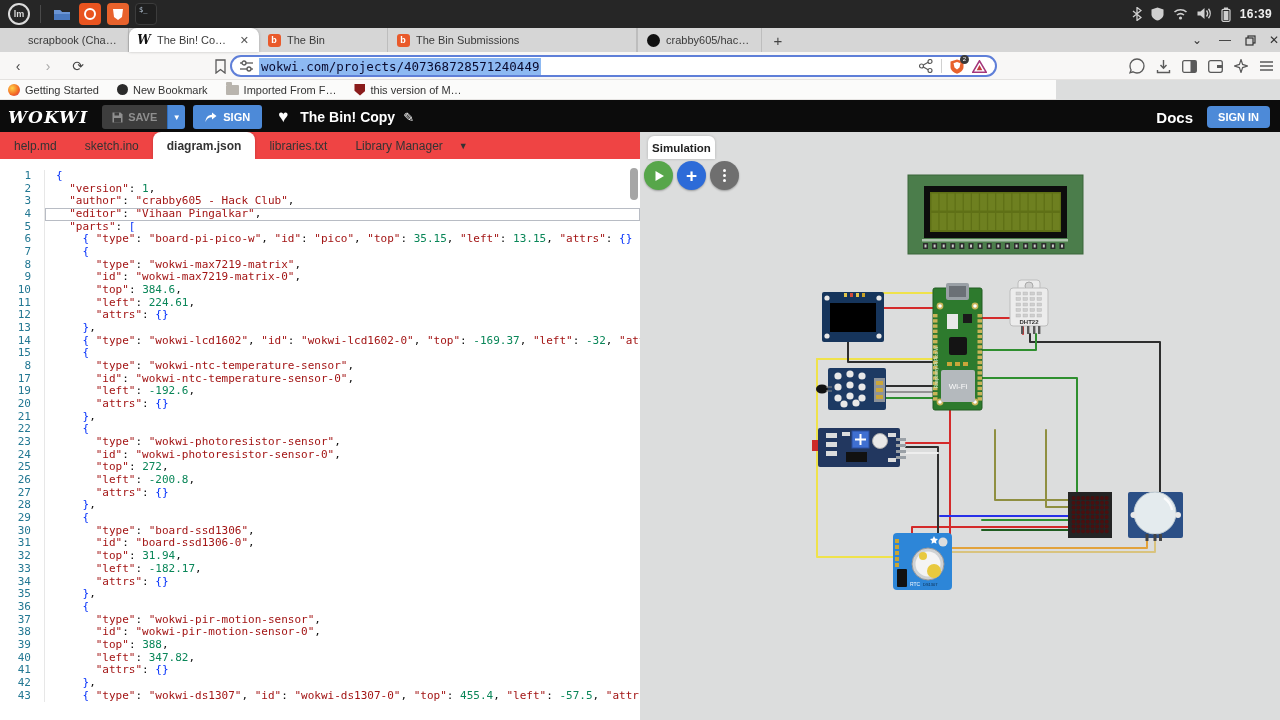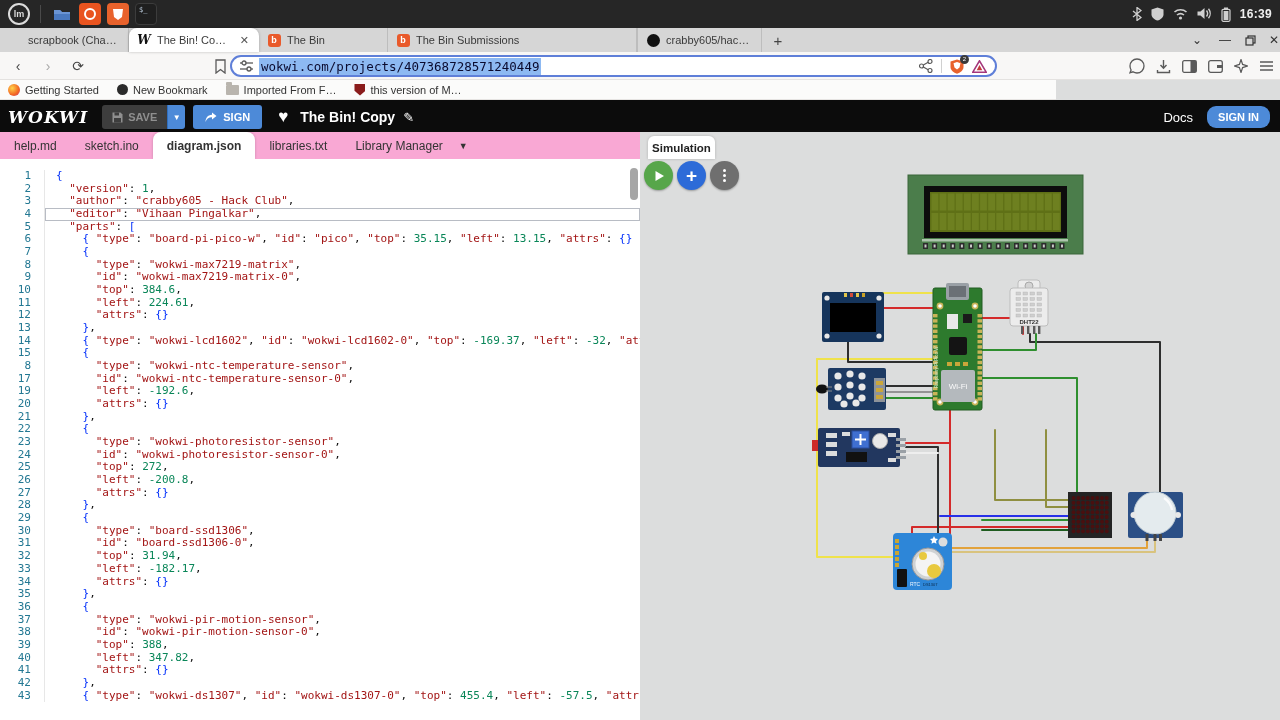--- a/index.html
+++ b/index.html
@@ -56,25 +56,25 @@
   
   .wokwi-hdr { position:absolute; left:0; top:100px; width:1280px; height:34px; background:#0c0c0c; display:flex; align-items:center; }
   .wokwi-logo { font-family:"DejaVu Serif", serif; font-style:italic; font-weight:bold; font-size:17px; color:#fff; margin:0 14px 0 8px; letter-spacing:1px; }
   .save-btn { height:24px; background:#3d3d3d; border-radius:3px 0 0 3px; display:flex; align-items:center; gap:5px; padding:0 10px; color:#8f8f8f; font-size:11px; font-weight:bold; }
   .save-caret { height:24px; width:18px; background:#4d8ad8; border-radius:0 3px 3px 0; margin-right:8px; display:flex; align-items:center; justify-content:center; color:#fff; font-size:8px; border-left:1px solid #2f6fc0; }
   .share-btn { height:24px; background:#4d8ad8; border-radius:3px; display:flex; align-items:center; gap:6px; padding:0 12px; color:#fff; font-size:11px; font-weight:bold; }
   .heart { color:#fff; font-size:17px; margin:0 12px 0 16px; }
   .proj-title { color:#fff; font-size:14px; font-weight:bold; }
   .pencil { color:#fff; font-size:13px; margin-left:8px; }
   .hdr-right { margin-left:auto; display:flex; align-items:center; gap:14px; margin-right:10px; }
-  .docs-link { color:#fff; font-size:13px; font-weight:normal; }
-  .signin-btn { background:#4d8ad8; color:#fff; font-size:11px; font-weight:bold; padding:5px 11px; border-radius:9px; }
+  .docs-link { color:#fff; font-size:15px; font-weight:bold; }
+  .signin-btn { background:#4d8ad8; color:#fff; font-size:11px; font-weight:bold; padding:5px 11px; border-radius:4px; }
 
   
-  .edit-tabs { position:absolute; left:0; top:132px; width:640px; height:27px; background:#f9a8d4; display:flex; align-items:center; font-size:12px; color:#333; }
+  .edit-tabs { position:absolute; left:0; top:132px; width:640px; height:27px; background:#ef4444; display:flex; align-items:center; font-size:12px; color:#333; }
   .etab { padding:0 14px; height:27px; display:flex; align-items:center; }
   .etab.active { background:#fff; border-radius:8px 8px 0 0; font-weight:bold; box-shadow:0 0 3px rgba(0,0,0,.2); }
   .etab-caret { font-size:9px; color:#333; margin-left:2px; }
   .editor { position:absolute; left:0; top:159px; width:640px; height:561px; background:#fff; overflow:hidden; padding-top:11px; font-family:"DejaVu Sans Mono", monospace; font-size:11px; }
   .code-line { display:flex; height:12.68px; line-height:12.68px; white-space:pre; }
   .code-line .ln { width:44px; text-align:right; padding-right:13px; color:#237893; flex:0 0 44px; }
   .code-line .code { flex:1; border-left:1px solid #e7e7e7; padding-left:11px; color:#111; }
   .code-line.current .code { box-shadow:inset 0 0 0 1px #b8bcc4; }
   .tok-str { color:#a31515; }
   .tok-num { color:#098658; }

